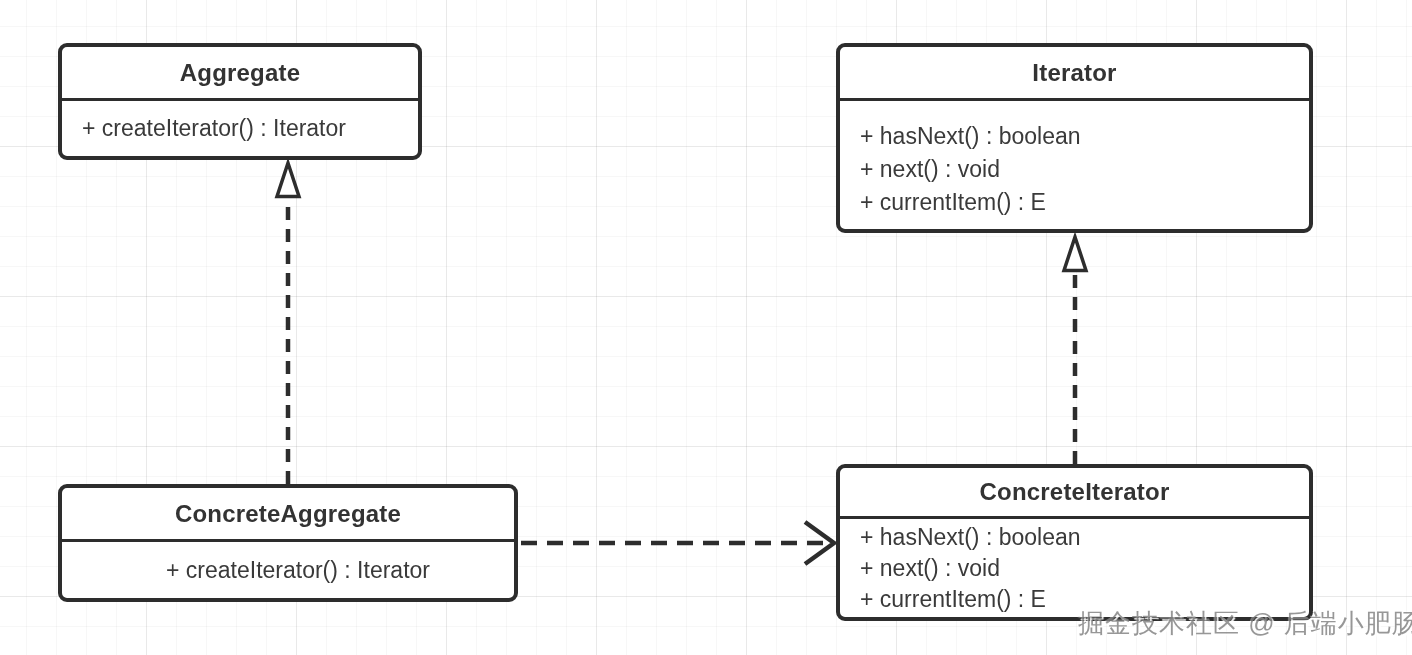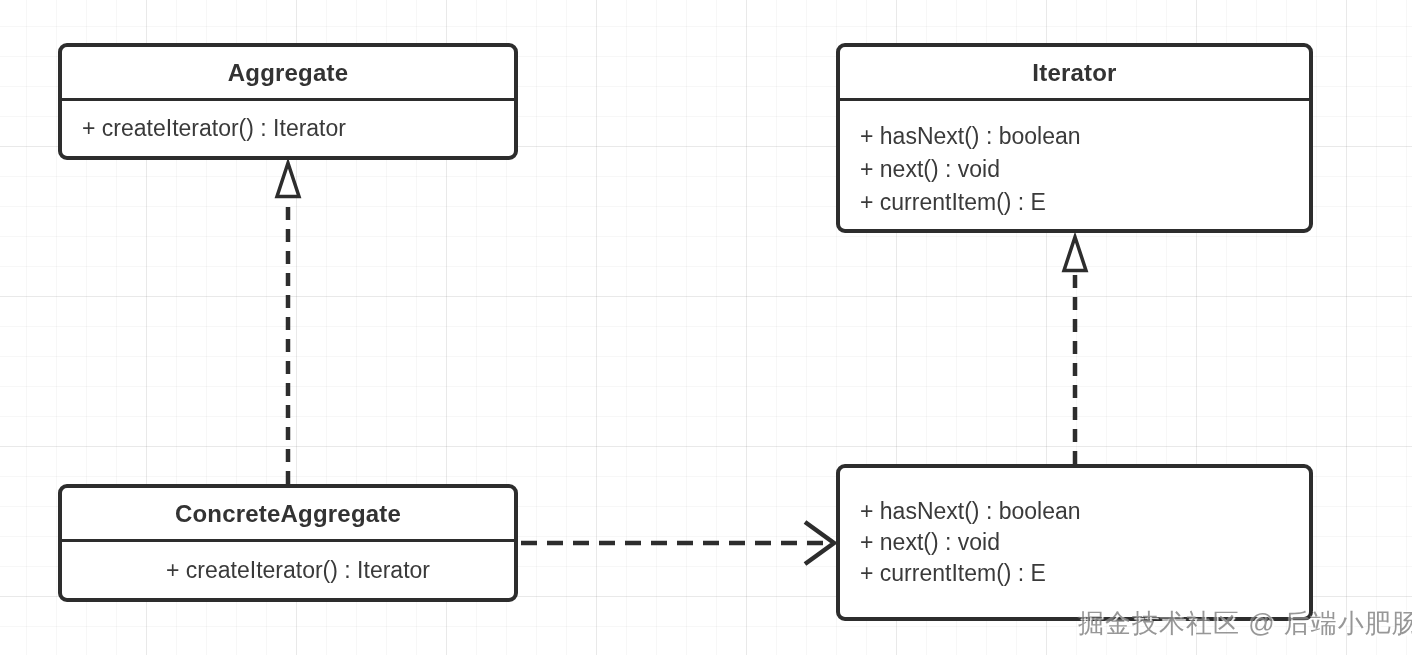--- a/index.html
+++ b/index.html
@@ -75,21 +75,21 @@
     color: rgba(125,125,125,0.80);
     text-shadow: 2px 2px 1px rgba(255,255,255,0.95), -1px -1px 0 rgba(255,255,255,0.35);
     letter-spacing: 1px;
   }
 </style>
 </head>
 <body>
 
 <div class="canvas">
 
-  <div class="uml-class" style="left:58px; top:43px; width:460px; height:117px;">
+  <div class="uml-class" style="left:58px; top:43px; width:364px; height:117px;">
     <div class="uml-title">Aggregate</div>
     <div class="uml-members">
       <div class="uml-member">+ createIterator() : Iterator</div>
     </div>
   </div>
 
   <div class="uml-class" style="left:836px; top:43px; width:477px; height:190px;gap:8px;">
     <div class="uml-title">Iterator</div>
     <div class="uml-members">
       <div class="uml-member">+ hasNext() : boolean</div>
@@ -99,20 +99,21 @@
   </div>
 
   <div class="uml-class" style="left:58px; top:484px; width:460px; height:118px;text-align:center;">
     <div class="uml-title">ConcreteAggregate</div>
     <div class="uml-members">
       <div class="uml-member">+ createIterator() : Iterator</div>
     </div>
   </div>
 
   <div class="uml-class tight" style="left:836px; top:464px; width:477px; height:157px;">
+    <div class="uml-title" style="flex-basis:51px; height:51px;">ConcreteIterator</div>
     <div class="uml-members">
       <div class="uml-member">+ hasNext() : boolean</div>
       <div class="uml-member">+ next() : void</div>
       <div class="uml-member">+ currentItem() : E</div>
     </div>
   </div>
 
   <svg class="arrows" width="1412" height="655" viewBox="0 0 1412 655">
 
     <g>

